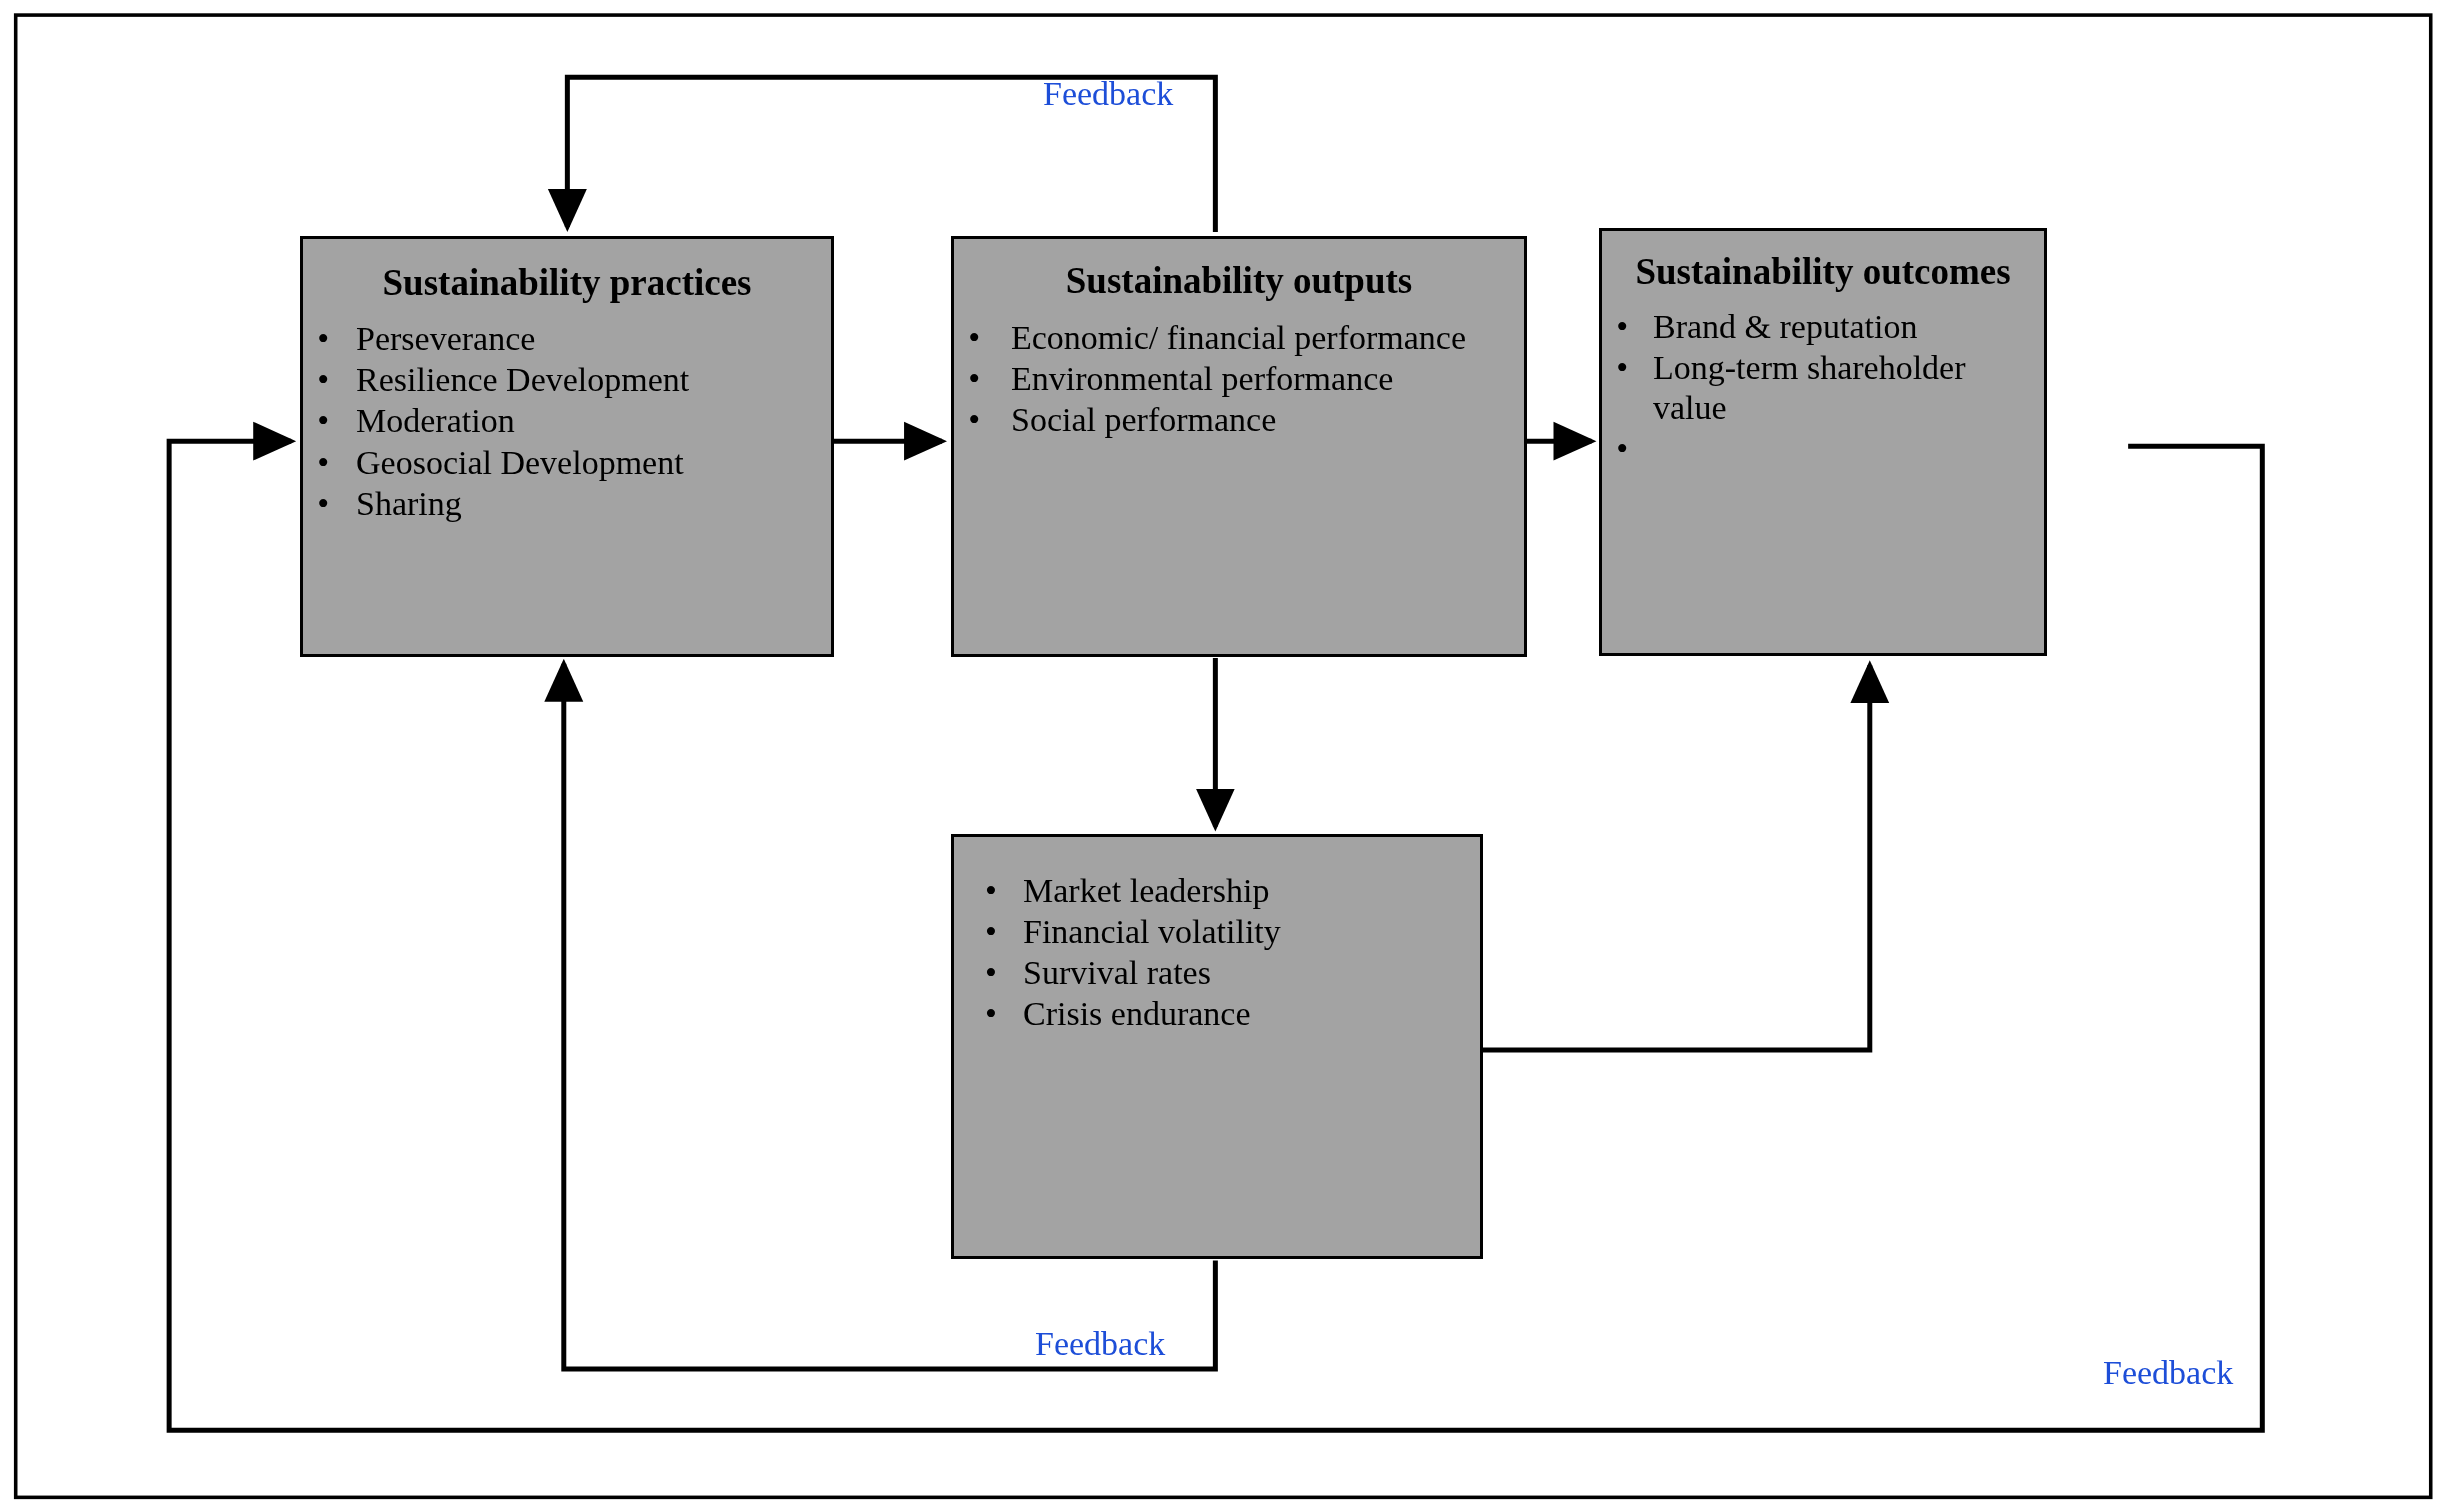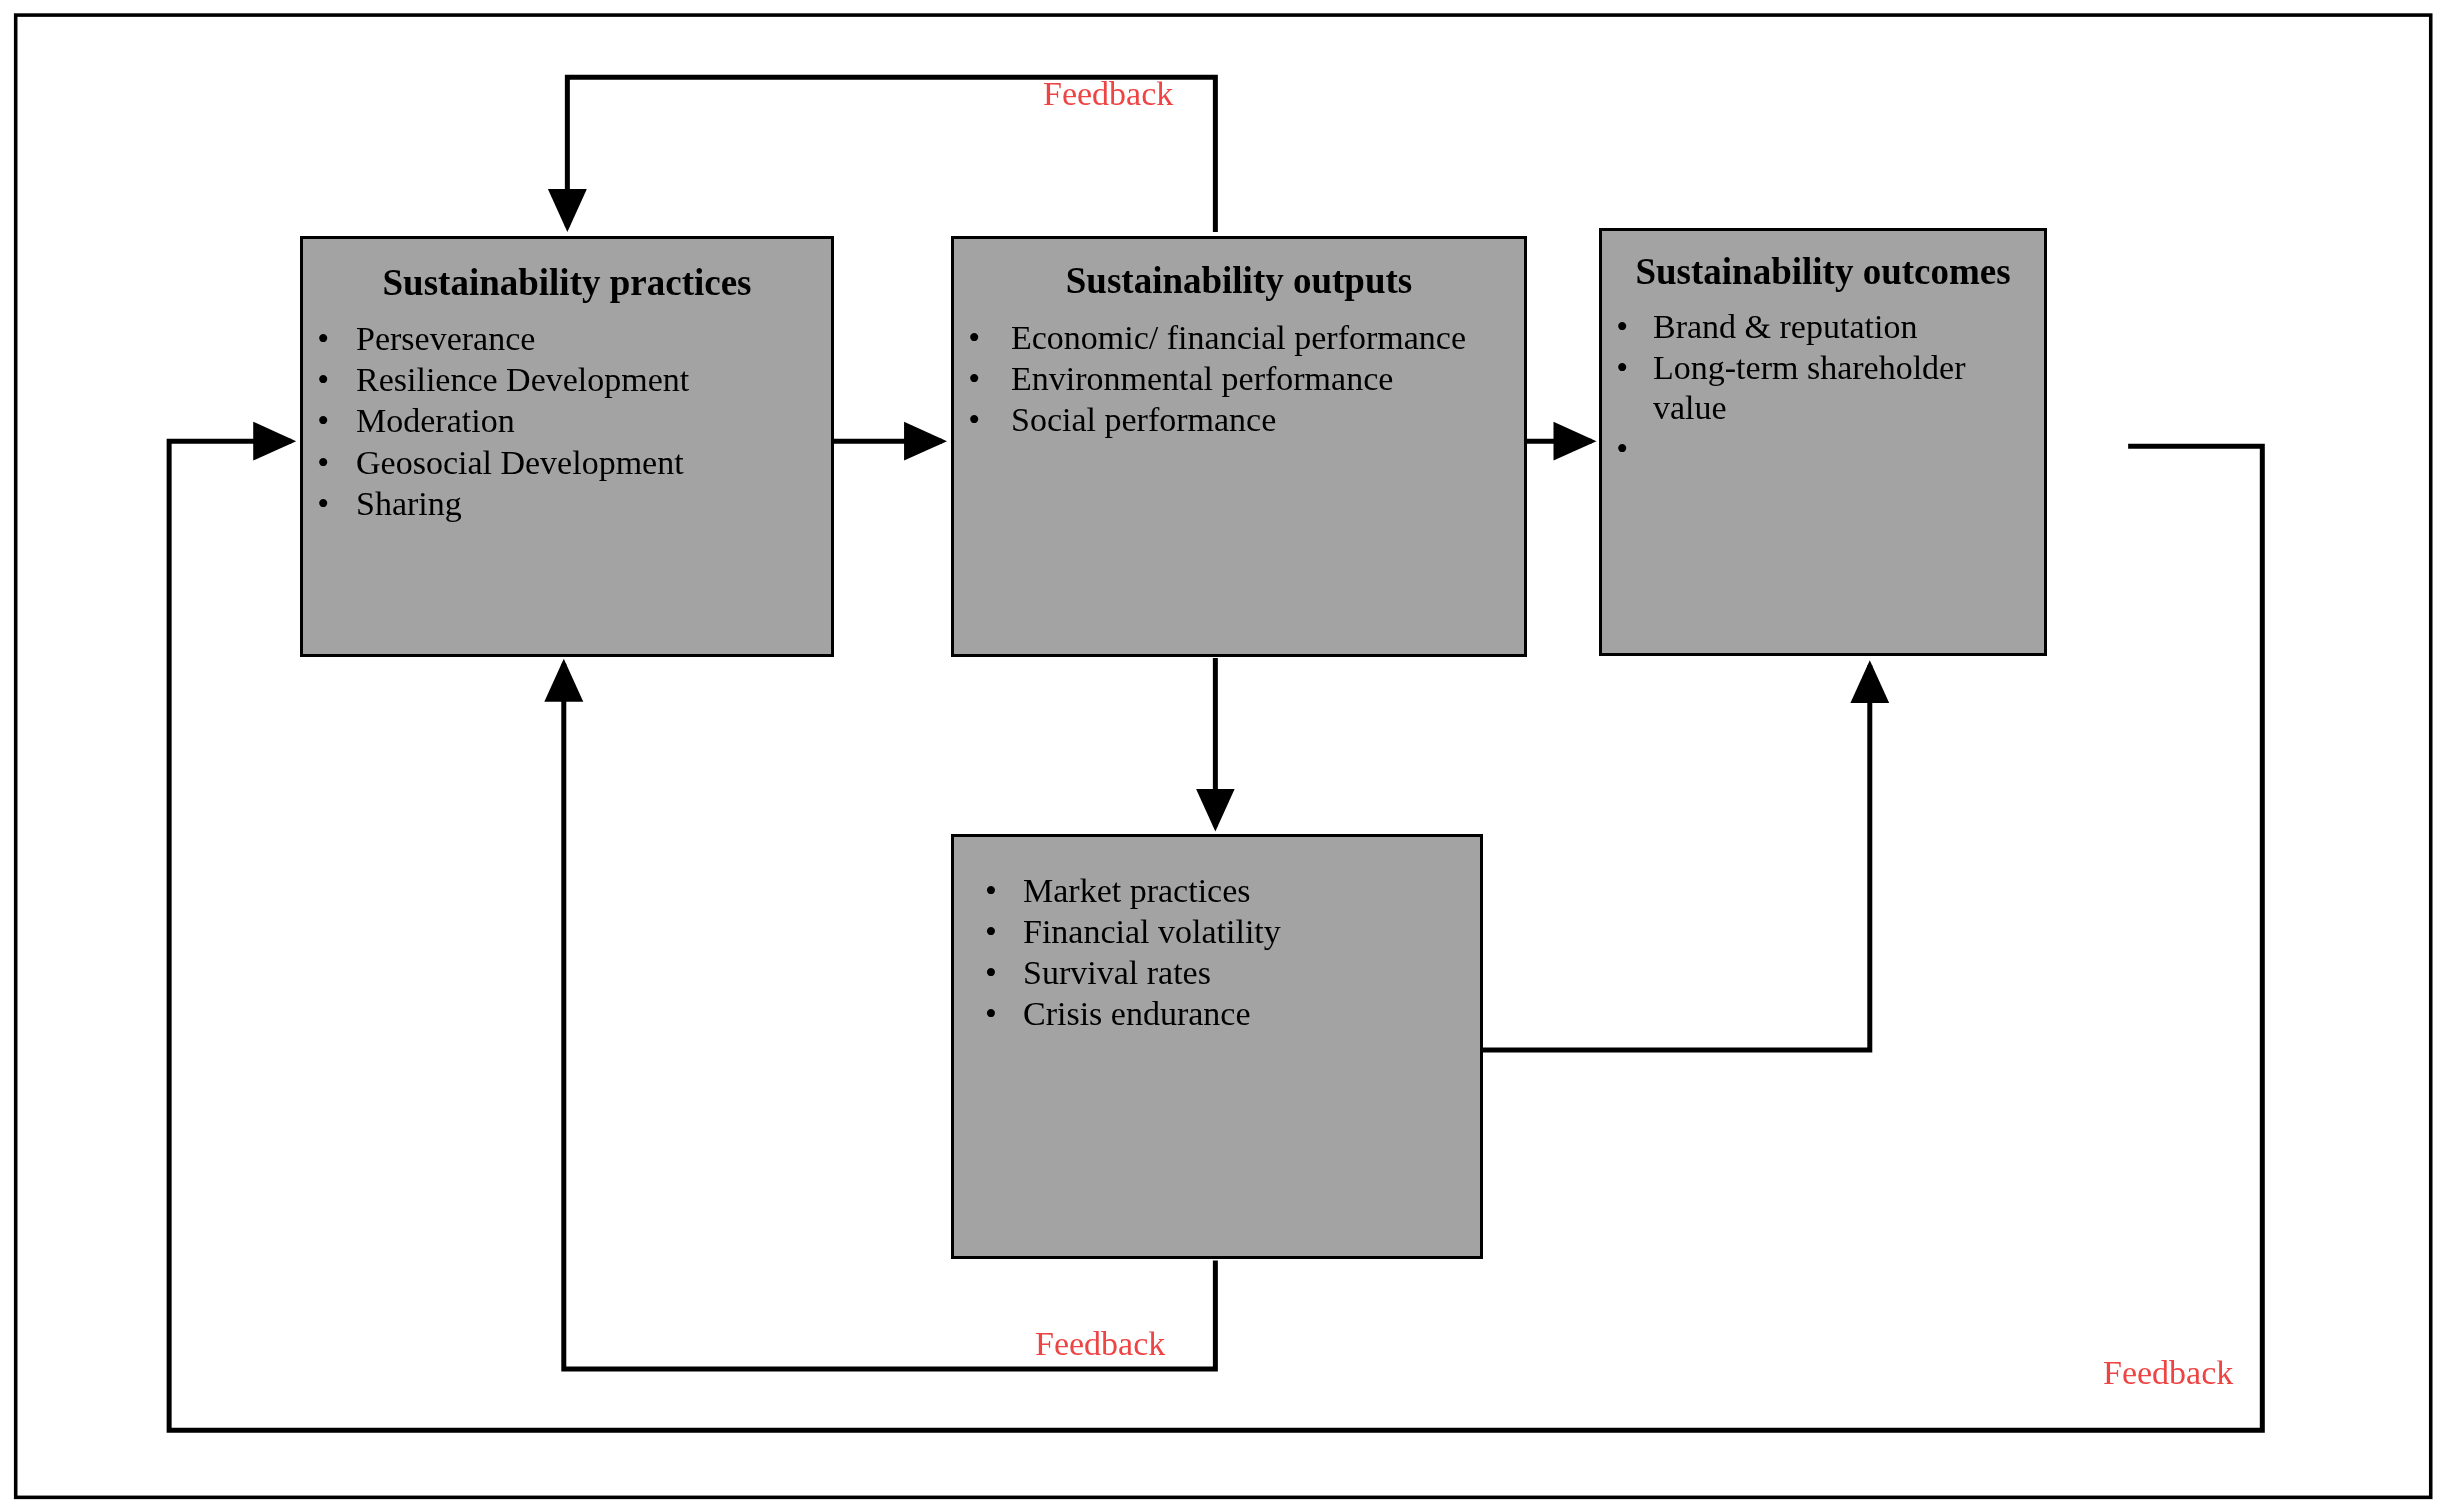--- a/index.html
+++ b/index.html
@@ -59,21 +59,21 @@
     position: absolute;
     left: 14.3px;
     top: 0;
     font-size: 34px;
     line-height: 1.17;
   }
   .feedback-label {
     position: absolute;
     font-size: 34px;
     line-height: 1;
-    color: #ef4444;
+    color: #1d4ed8;
     white-space: nowrap;
   }
 
   
   #box-practices { left: 300px; top: 236px; width: 534px; height: 421px; }
   #box-practices .node-title { margin-top: 23px; }
   #box-practices .node-list { margin-top: 15.7px; }
 
   #box-outputs { left: 951px; top: 236px; width: 576px; height: 421px; }
   #box-outputs .node-title { margin-top: 21.4px; }
@@ -148,21 +148,21 @@
     <div class="node-title">Sustainability outcomes</div>
     <ul class="node-list">
       <li><span class="bullet">•</span><span>Brand &amp; reputation</span></li>
       <li><span class="bullet">•</span><span>Long-term shareholder value</span></li>
       <li><span class="bullet">•</span></li>
     </ul>
   </div>
 
   <div class="node-box" id="box-resilience">
     <ul class="node-list">
-      <li><span class="bullet">•</span><span>Market practices</span></li>
+      <li><span class="bullet">•</span><span>Market leadership</span></li>
       <li><span class="bullet">•</span><span>Financial  volatility</span></li>
       <li><span class="bullet">•</span><span>Survival  rates</span></li>
       <li><span class="bullet">•</span><span>Crisis  endurance</span></li>
     </ul>
   </div>
 
   <div class="feedback-label" id="feedback-top">Feedback</div>
   <div class="feedback-label" id="feedback-bottom-mid">Feedback</div>
   <div class="feedback-label" id="feedback-bottom-right">Feedback</div>
 

